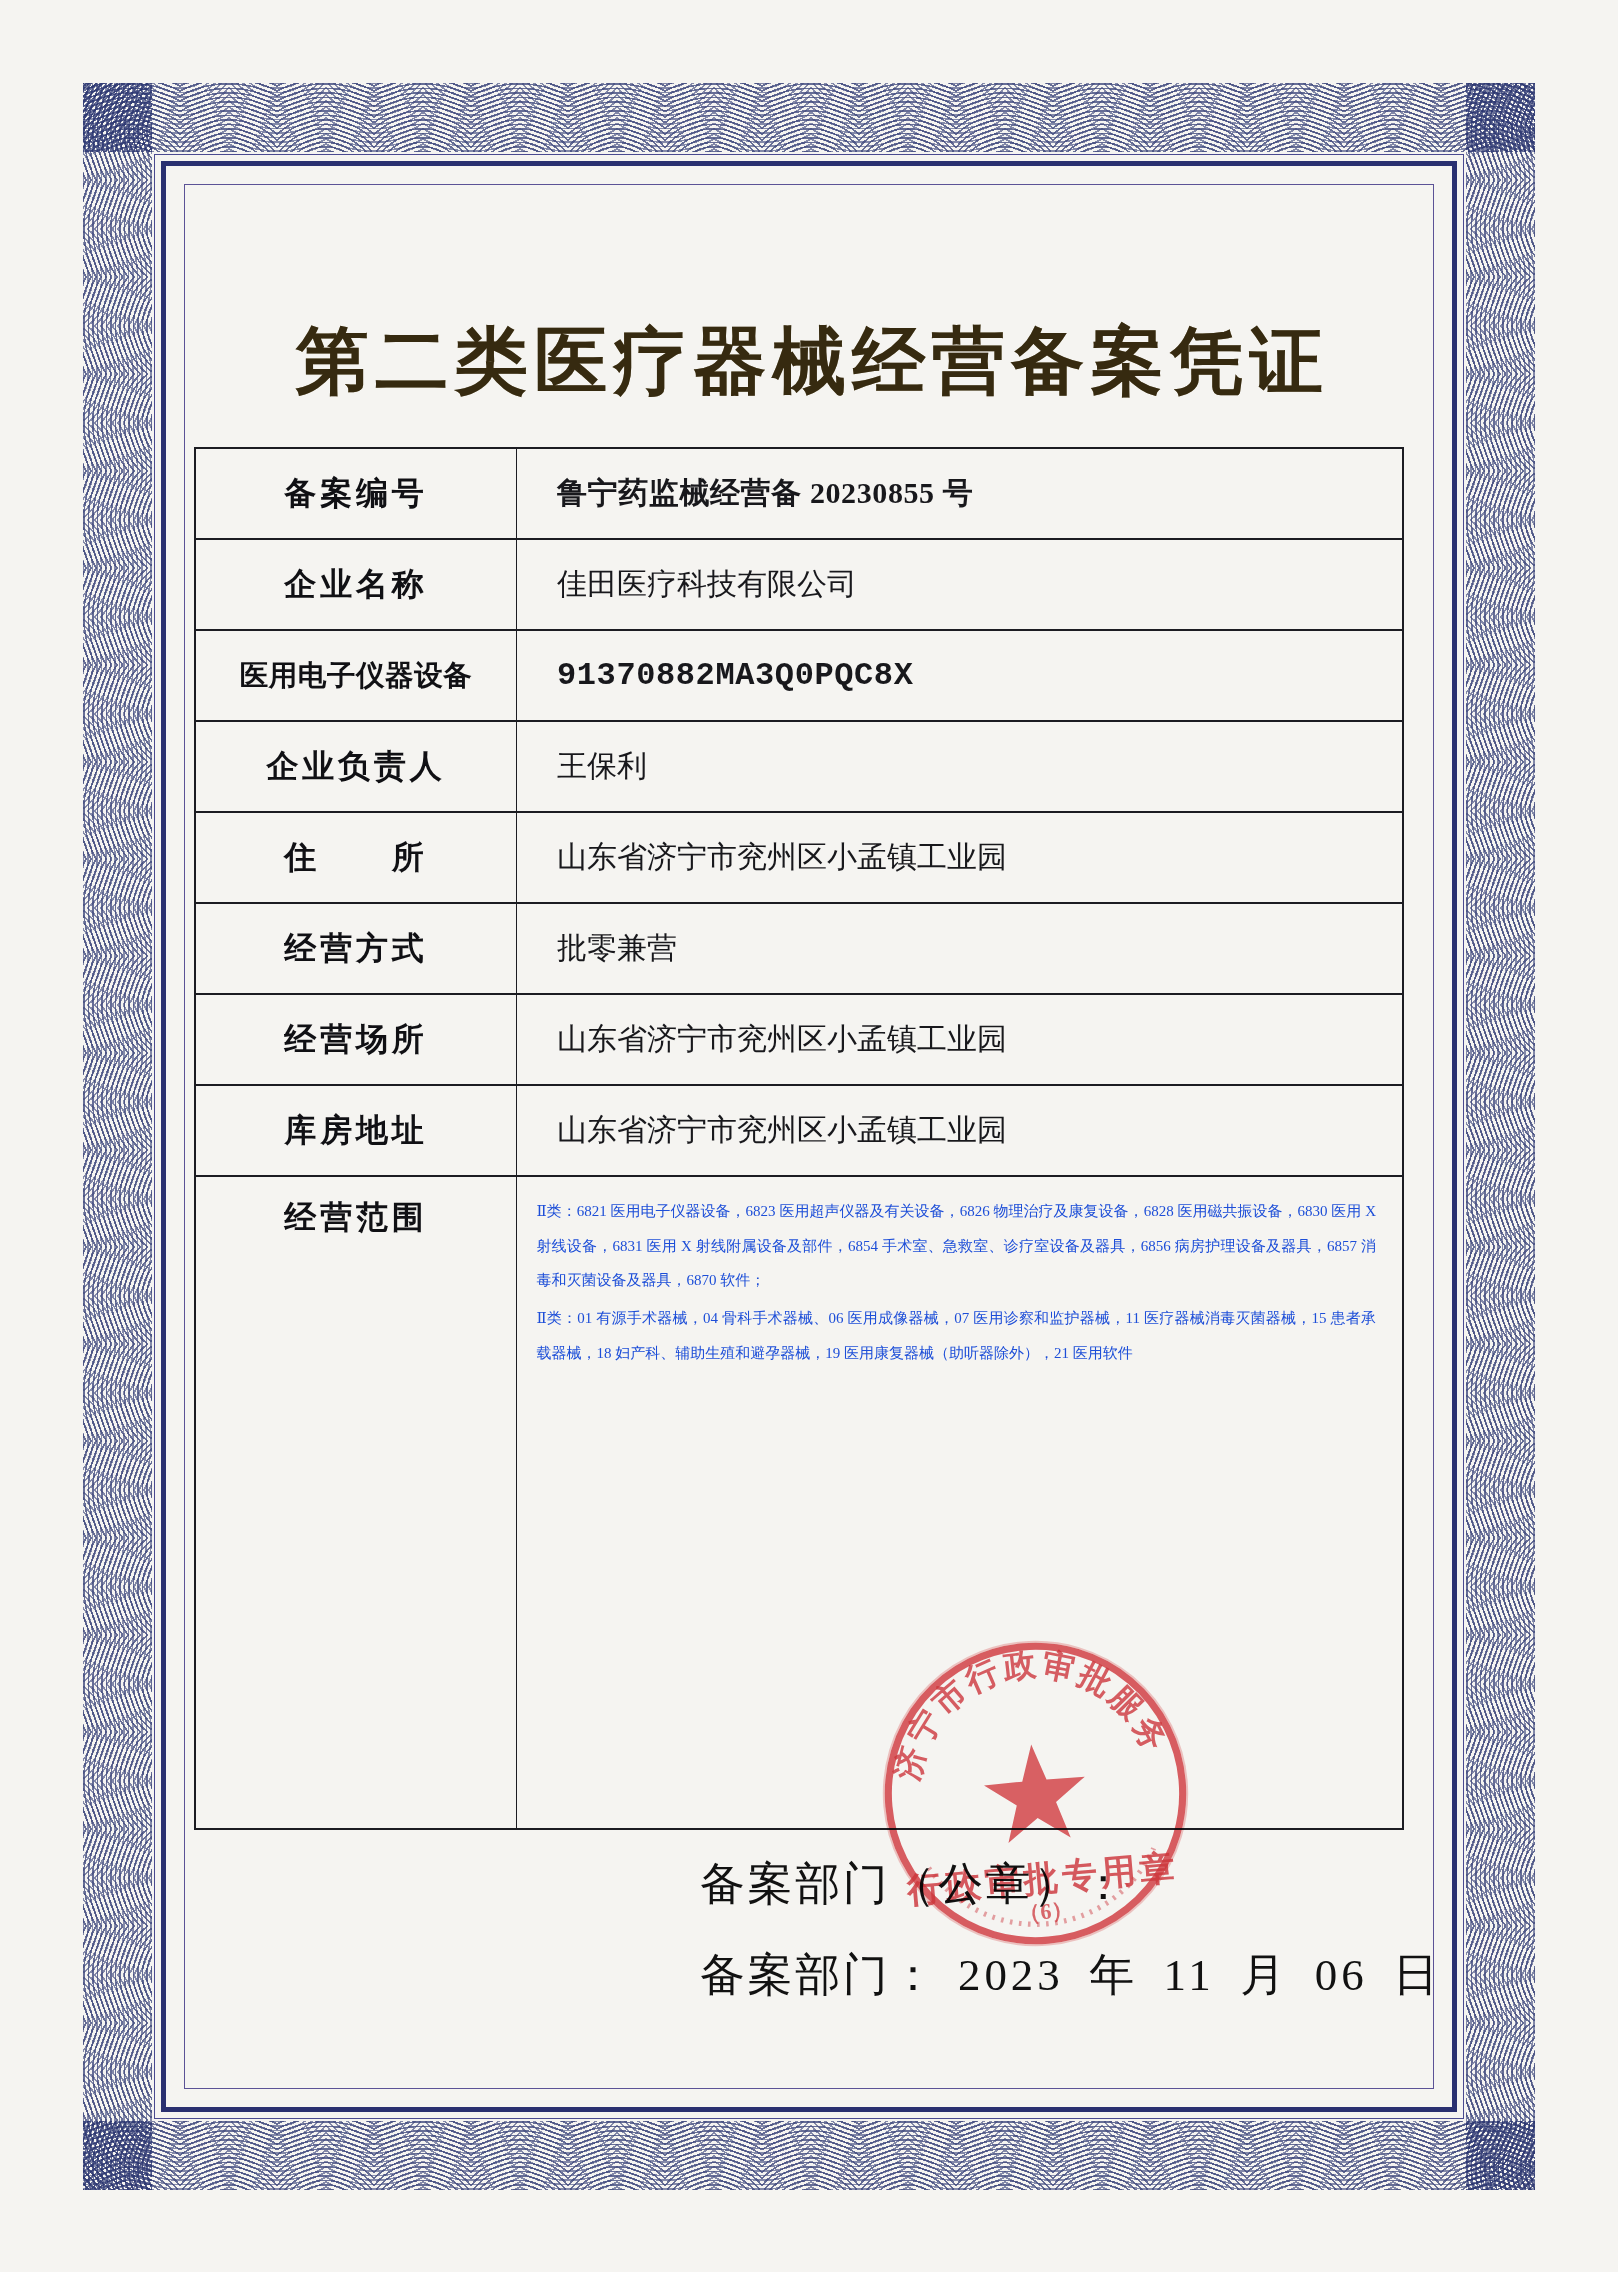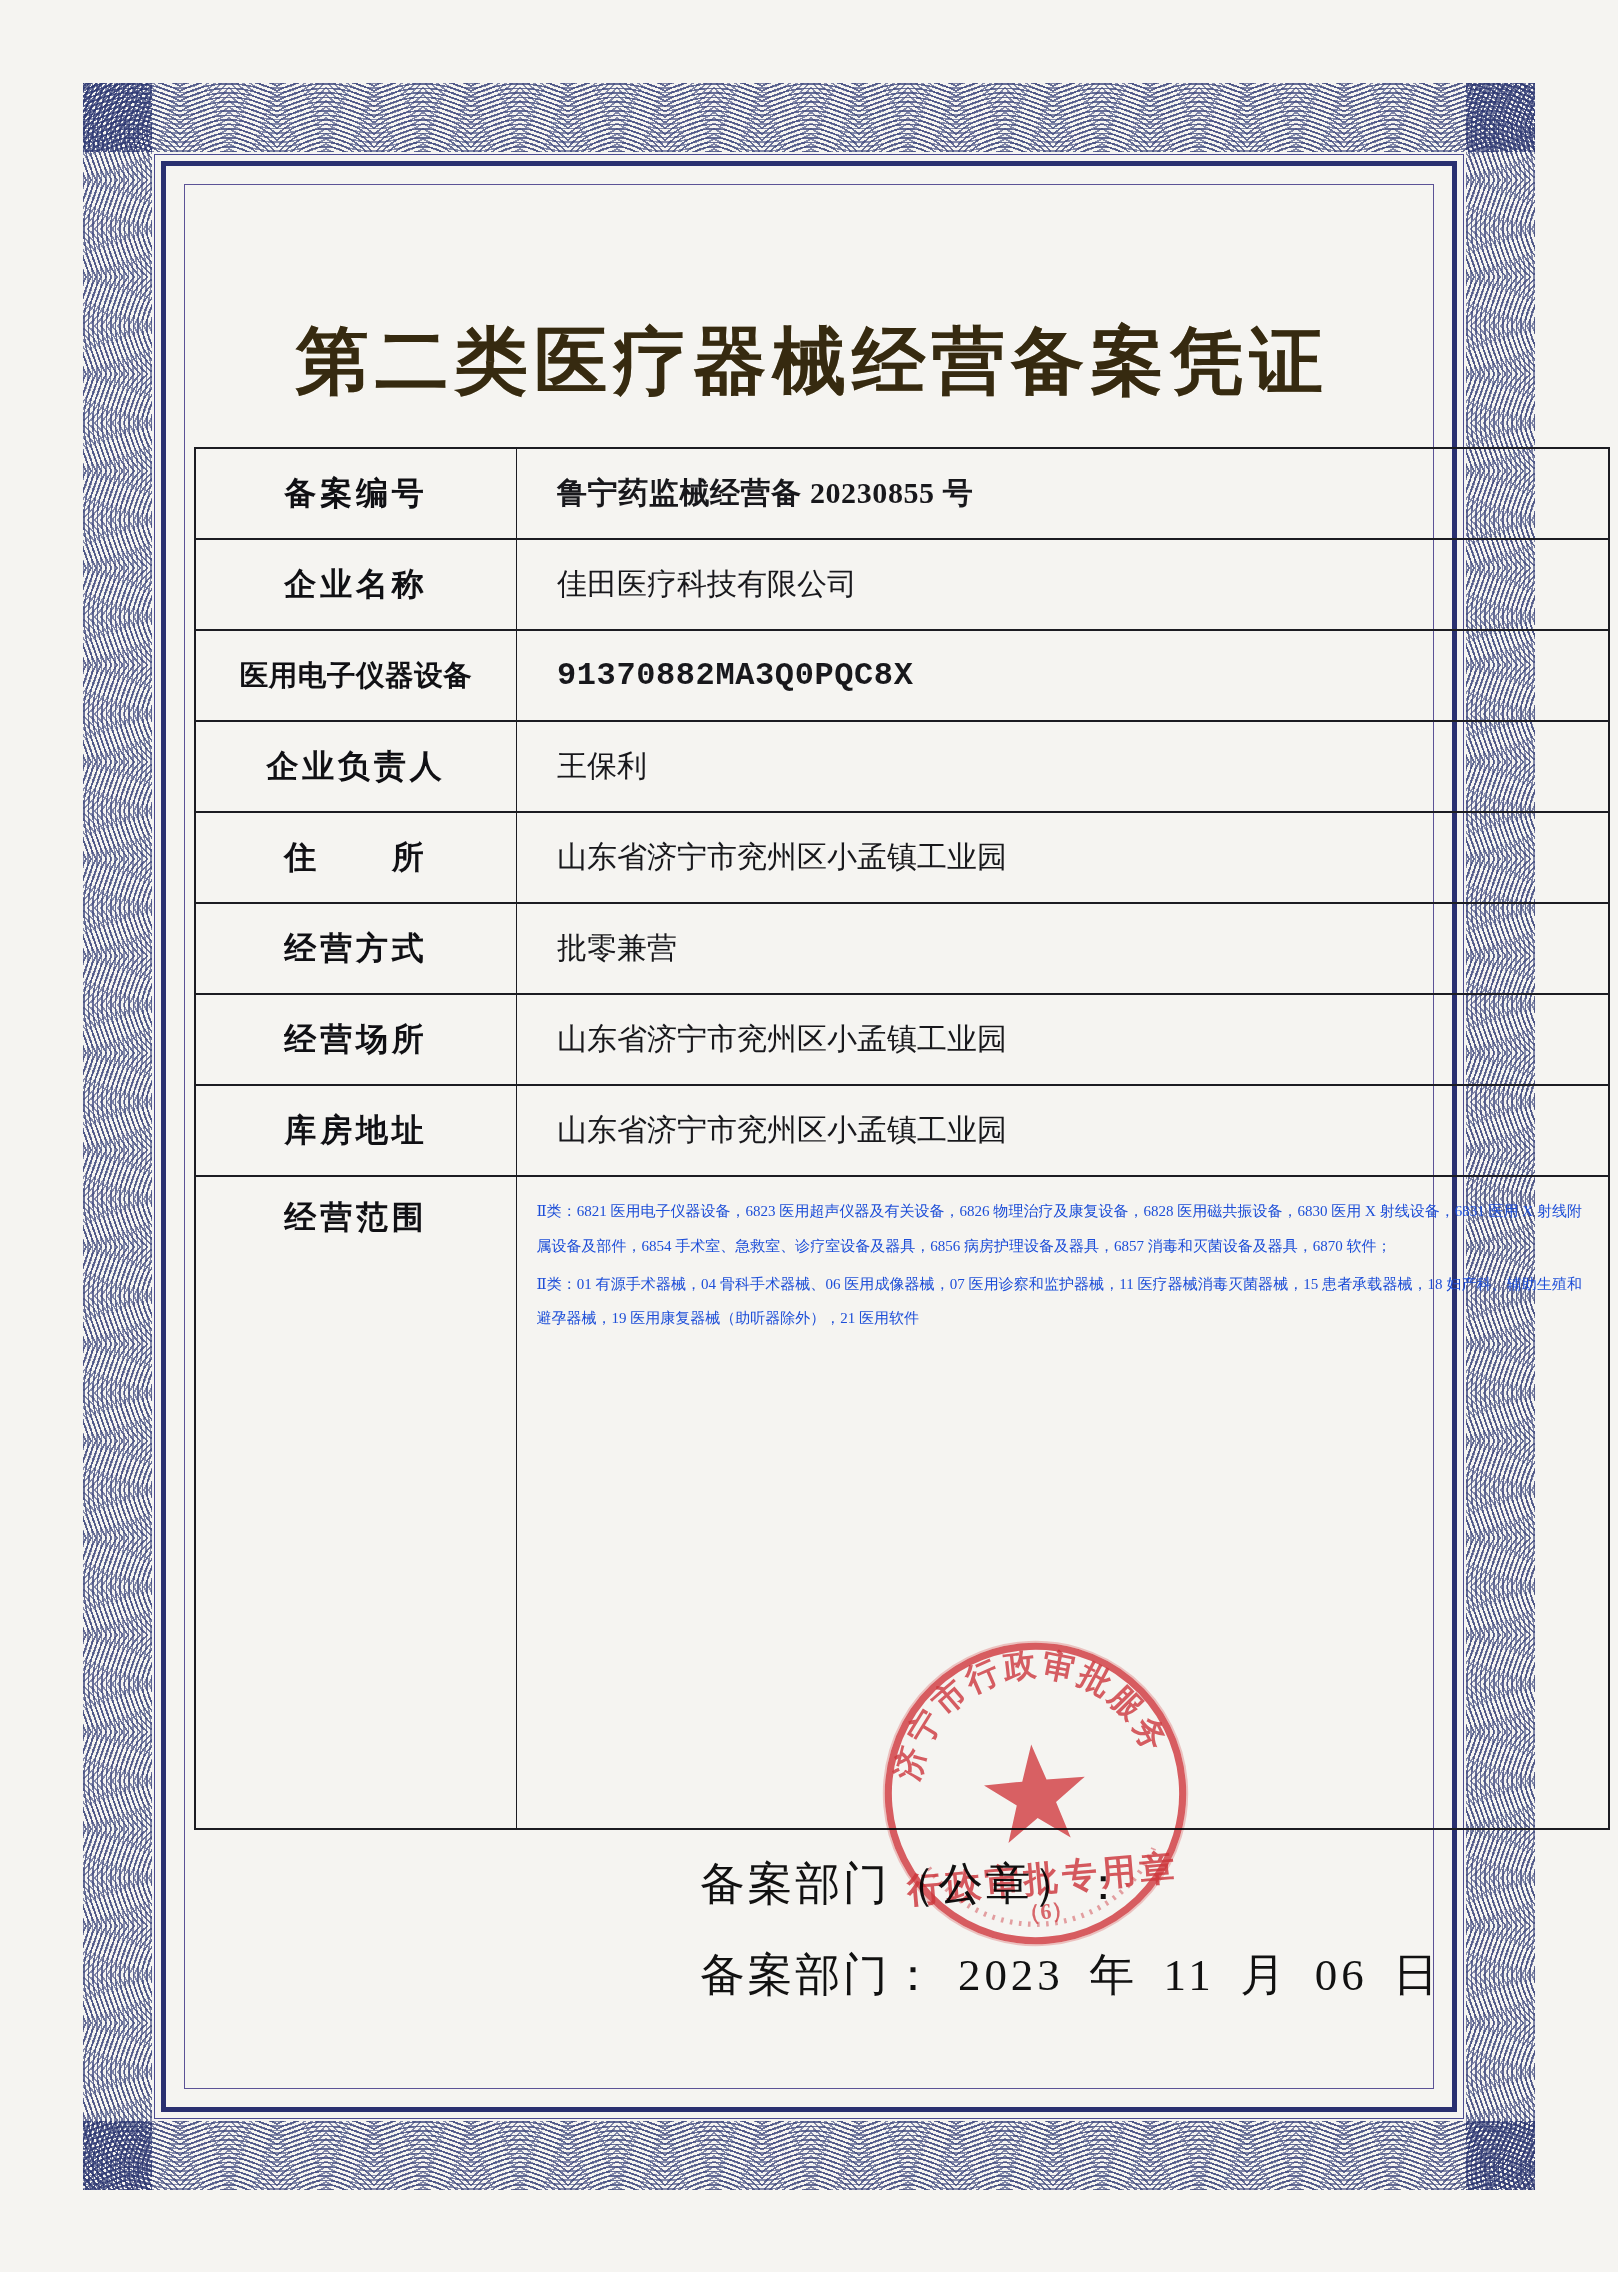--- a/index.html
+++ b/index.html
@@ -38,21 +38,21 @@
   .frame-c{inset:184px;border:1.3px solid #5b5296;}
   
   .title{
     position:absolute;z-index:2;top:313px;left:194px;width:1237px;
     text-align:center;font-size:73px;font-weight:700;letter-spacing:6.5px;
     color:#362a10;text-shadow:0 0 0.6px rgba(90,70,20,.5);
     white-space:nowrap;
   }
   
   .cert-table{
-    position:absolute;z-index:2;left:194px;top:447px;width:1416px;height:1383px;
+    position:absolute;z-index:2;left:194px;top:447px;width:1210px;height:1383px;
     border:2.6px solid #1c1c22;box-sizing:border-box;
     display:flex;flex-direction:column;
   }
   .row{display:grid;grid-template-columns:321px 1fr;height:91px;border-bottom:2.6px solid #1c1c22;box-sizing:border-box;}
   .row:last-child{border-bottom:none;flex:1;height:auto;}
   .cell{box-sizing:border-box;display:flex;align-items:center;}
   .cell.label{justify-content:center;border-right:1.3px solid #1c1c22;
     font-size:32px;font-weight:600;letter-spacing:.12em;color:#101014;}
   .cell.label.small{font-size:28.5px;letter-spacing:.02em;}
   .cell.value{padding-left:40px;font-size:30px;color:#18181c;}

